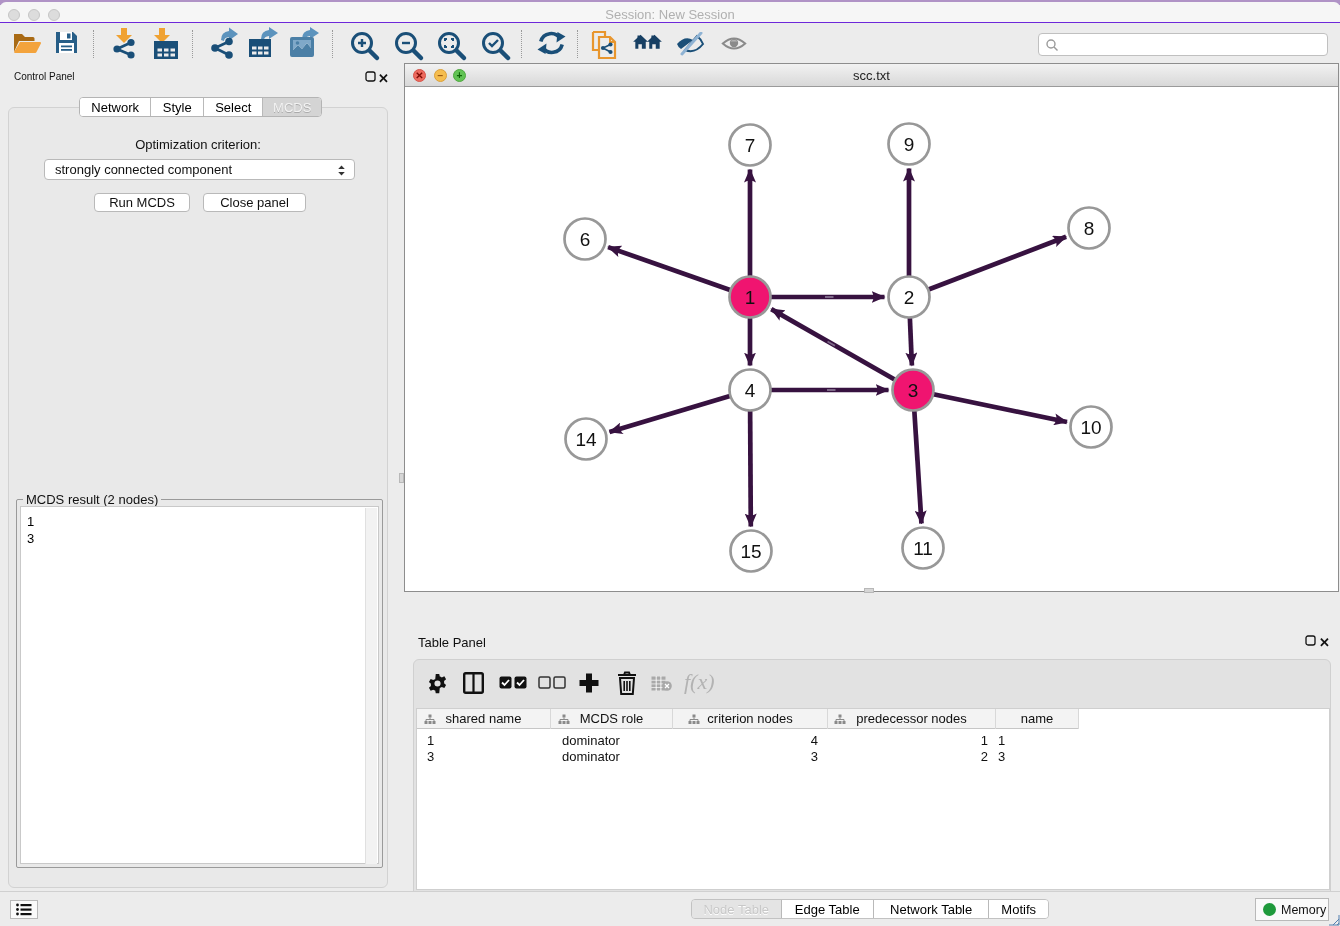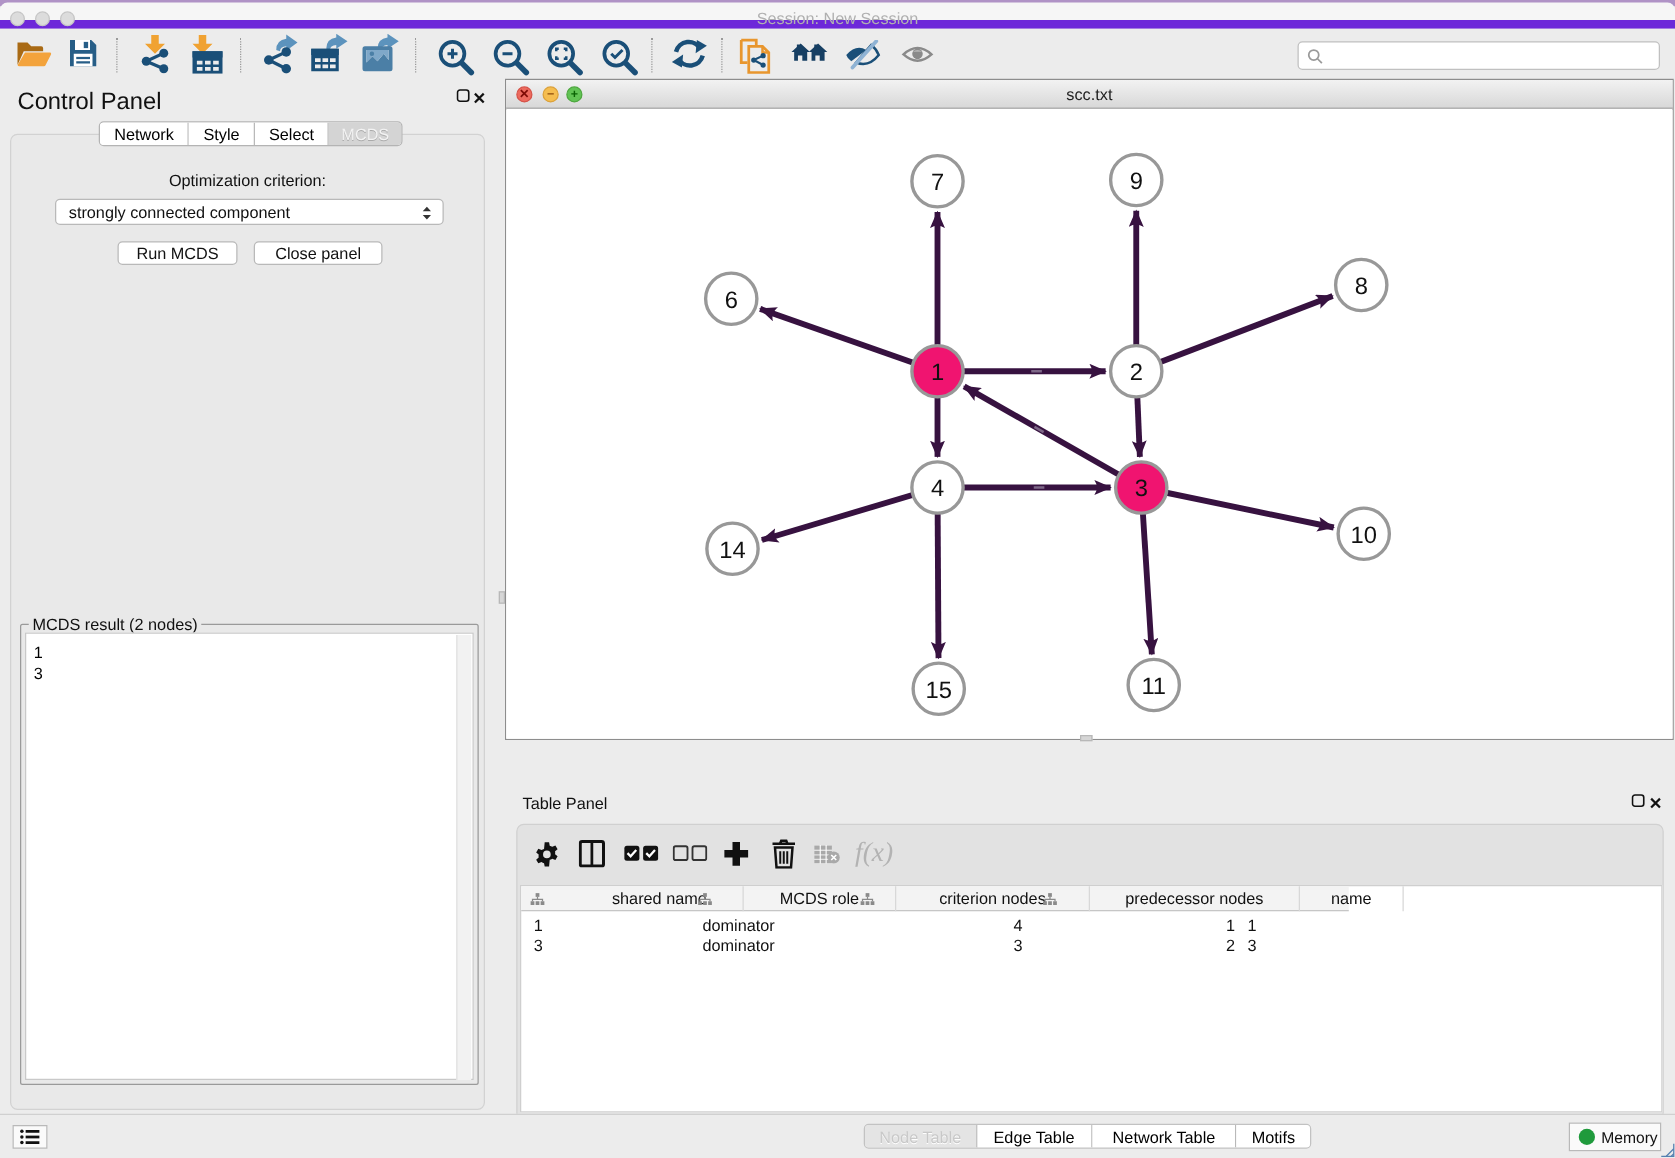--- a/index.html
+++ b/index.html
@@ -1,30 +1,30 @@
 <!DOCTYPE html>
 <html><head><meta charset="utf-8"><style>
 * { margin:0; padding:0; box-sizing:border-box; }
 html,body { width:1340px; height:926px; overflow:hidden; font-family:"Liberation Sans", sans-serif; background:#ececec; }
 .abs { position:absolute; }
 #page { position:relative; width:1340px; height:926px; background:#ececec; }
 
 #purple { left:0; top:0; width:1340px; height:5px; background:#b093c6; }
-#titlebar { left:0; top:2px; width:1340px; height:21px; position:absolute;  background:#f6f6f6; border-bottom:7px solid #6d28d9; border-radius:6px 6px 0 0; }
+#titlebar { left:0; top:2px; width:1340px; height:21px; position:absolute;  background:#f6f6f6; border-bottom:1px solid #6d28d9; border-radius:6px 6px 0 0; }
 .tl { position:absolute; top:7px; width:12px; height:12px; border-radius:50%; background:#dcdcdc; border:1px solid #c6c6c6; }
 #ttext { position:absolute; top:5px; left:0; width:100%; text-align:center; font-size:13px; color:#b0b0b0; }
 
 #toolbar { left:0; top:24px; width:1340px; height:39px; background:#ececec; }
 .tbsep { position:absolute; top:6px; height:28px; width:0; border-left:1px dotted #9a9a9a; }
 .ic { position:absolute; top:5px; }
 #searchbox { position:absolute; left:1038px; top:9px; width:290px; height:23px; background:#fff; border:1px solid #c0c0c0; border-radius:4px; }
 #searchbox svg { position:absolute; left:6px; top:4px; }
 
 #cp { left:0; top:63px; width:396px; height:827px; background:#ececec; }
-#cp-title { position:absolute; left:14px; top:8px; font-size:19px; color:#111; }
+#cp-title { position:absolute; left:14px; top:8px; font-size:10px; color:#111; }
 .winbtns { position:absolute; top:8px; font-size:13px; color:#111; }
 
 .tabbar { position:absolute; z-index:5; display:flex; height:20px; border:1px solid #b4b4b4; border-radius:4px; overflow:hidden; background:#fff; }
 .tab { font-size:13px; color:#000; background:#fff; border-right:1px solid #b9b9b9; display:flex; align-items:center; justify-content:center; }
 .tab:last-child { border-right:none; }
 .tab.sel { background:#d4d4d4; color:#f3f3f3; text-shadow:0 1px 0 #aaa; }
 #cp-inner { position:absolute; left:8px; top:44px; width:380px; height:781px; background:#e9e9e9; border:1px solid #d2d2d2; border-radius:6px; }
 #optlabel { position:absolute; left:0; top:74px; width:100%; text-align:center; font-size:13px; color:#111; }
 #dropdown { position:absolute; left:44px; top:96px; width:311px; height:21px; background:#fff; border:1px solid #b9b9b9; border-radius:4px; font-size:13px; color:#111; line-height:19px; padding-left:10px; }
 .btn { position:absolute; top:130px; height:19px; background:#fff; border:1px solid #b9b9b9; border-radius:4px; font-size:13px; color:#111; text-align:center; line-height:17px; }
@@ -37,21 +37,21 @@
 #nw-title { position:absolute; left:0; top:0; width:100%; height:23px; background:linear-gradient(#f2f2f2,#d8d8d8); border-bottom:1px solid #9a9a9a; }
 #nw-title .t { position:absolute; width:100%; text-align:center; top:4px; font-size:13px; color:#222; }
 .mbtn { position:absolute; top:5px; width:13px; height:13px; border-radius:50%; font-size:10px; font-weight:bold; text-align:center; line-height:12px; }
 #canvas { position:absolute; left:0; top:24px; width:933px; height:503px; background:#fff; }
 
 #tp { left:404px; top:630px; width:936px; height:295px; background:#ececec; }
 #tp-title { position:absolute; left:14px; top:5px; font-size:13px; color:#111; }
 #tp-box { position:absolute; left:9px; top:29px; width:918px; height:244px; background:#e2e2e2; border:1px solid #d0d0d0; border-radius:6px; }
 #tp-toolbar { position:absolute; left:0; top:0; width:100%; height:47px; }
 #ttable { position:absolute; left:2px; top:48px; width:914px; height:182px; background:#fff; border:1px solid #cfcfcf; }
-.th { position:absolute; top:0; height:20px; border-right:1px solid #d8d8d8; font-size:13px; color:#111; text-align:center; line-height:20px;margin-left:44px; }
+.th { position:absolute; top:0; height:20px; border-right:1px solid #d8d8d8; font-size:13px; color:#111; text-align:center; line-height:20px; }
 .trow { position:absolute; font-size:13px; color:#111; }
 
 #statusbar { left:0; top:891px; width:1340px; height:35px; background:#ececec; border-top:1px solid #d0d0d0; }
 #listbtn { position:absolute; left:10px; top:8px; width:28px; height:19px; background:#fafafa; border:1px solid #b9b9b9; }
 #membtn { position:absolute; left:1255px; top:6px; width:74px; height:23px; background:#fafafa; border:1px solid #b9b9b9; font-size:13px; color:#111; }
 #membtn .dot { position:absolute; left:7px; top:4px; width:13px; height:13px; background:#1f9a3c; border-radius:50%; }
 #membtn .mt { position:absolute; left:25px; top:4px; font-size:12.5px; }
 </style></head>
 <body>
 <div id="page">

